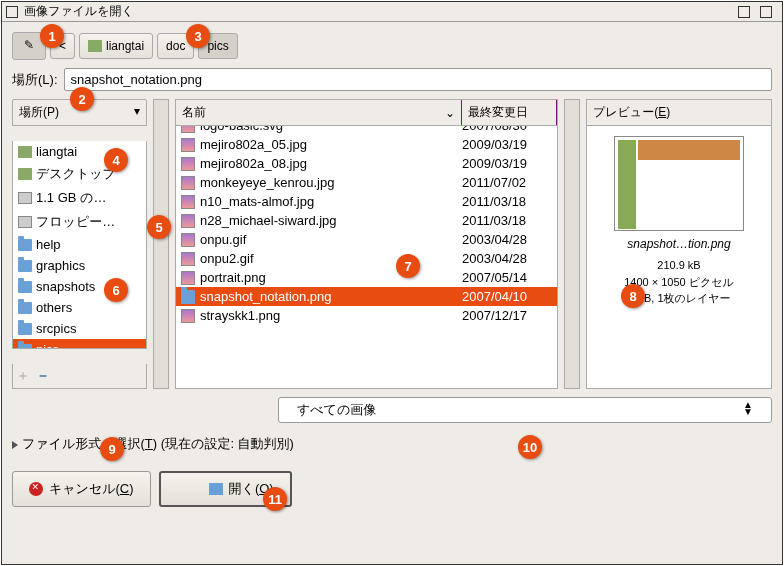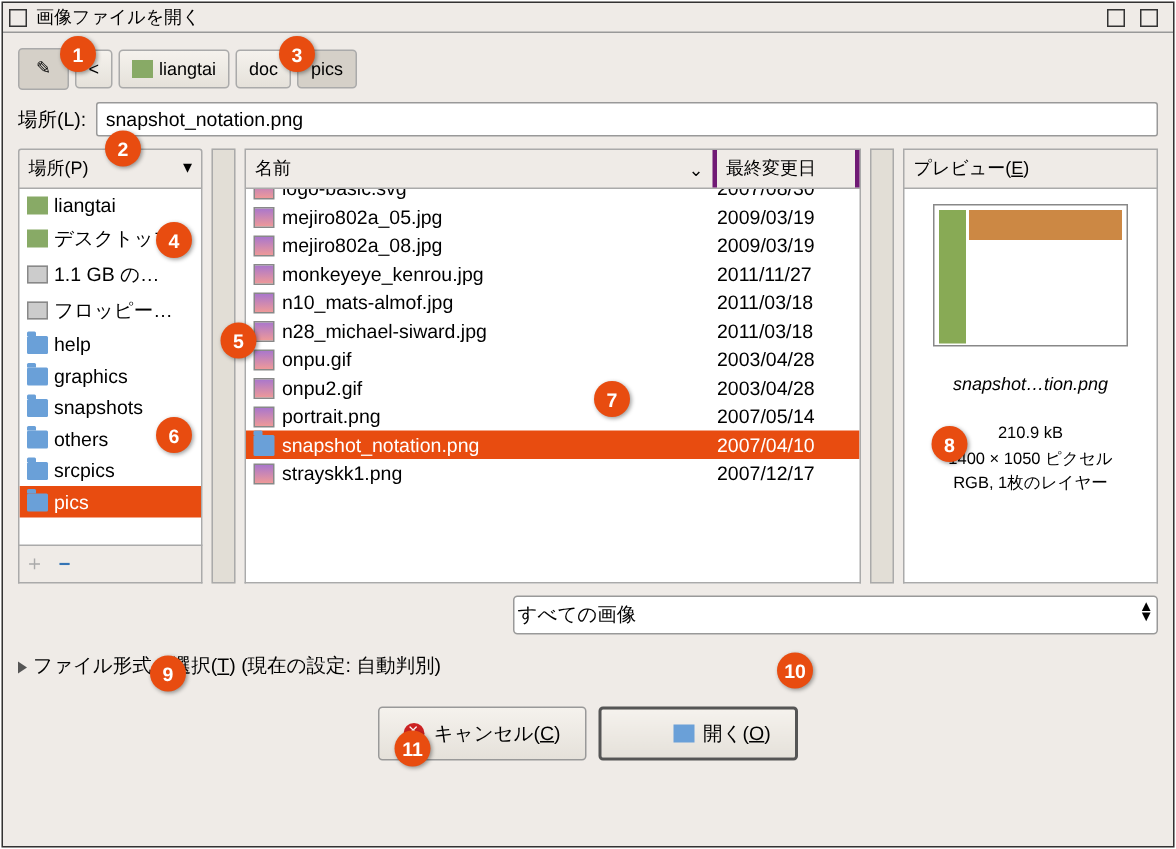--- a/index.html
+++ b/index.html
@@ -11,61 +11,61 @@
 .tb-right { display: flex; gap: 4px; }
 .content { padding: 10px; flex: 1; display: flex; flex-direction: column; gap: 8px; }
 .pathbar { display: flex; gap: 4px; align-items: center; }
 .btn { background: linear-gradient(#f5f2ed,#e5e1da); border: 1px solid #aaa; border-radius: 3px; padding: 5px 8px; font-size: 12px; cursor: pointer; display: inline-flex; align-items: center; gap: 4px; }
 .btn:active, .btn.active { background: #d5d0c8; }
 .edit-icon { width: 16px; height: 16px; display: inline-block; }
 .location-row { display: flex; align-items: center; gap: 6px; }
 .location-row label { font-size: 13px; }
 .location-input { flex: 1; padding: 3px 6px; border: 1px solid #999; background: #fff; font-size: 13px; border-radius: 2px; }
 .mainarea { display: flex; gap: 6px; height: 290px; }
-.sidebar { width: 123px; display: flex; flex-direction: column; }
+.sidebar { width: 135px; display: flex; flex-direction: column; gap: 15px; }
 .sidebar-hdr { background: #efebe7; border: 1px solid #aaa; padding: 4px 6px; font-size: 12px; border-radius: 2px 2px 0 0; }
 .sidebar-list { flex: 1; background: #fff; border: 1px solid #aaa; border-top: none; overflow: auto; }
 .sb-item { padding: 3px 5px; display: flex; align-items: center; gap: 4px; font-size: 13px; cursor: pointer; }
 .sb-item.sel { background: #e84c10; color: #fff; }
 .folder-ic { width: 14px; height: 12px; background: #6aa0d8; border-radius: 1px; display: inline-block; position: relative; }
 .folder-ic::before { content: ''; position: absolute; top: -3px; left: 0; width: 6px; height: 3px; background: #6aa0d8; border-radius: 1px 1px 0 0; }
 .home-ic { width: 14px; height: 12px; background: #8a6; display: inline-block; }
 .disk-ic { width: 14px; height: 12px; background: #ccc; border: 1px solid #888; display: inline-block; }
 .sidebar-ft { border: 1px solid #aaa; border-top: none; padding: 3px; display: flex; gap: 6px; background: #efebe7; }
 .add-ic, .rem-ic { font-size: 14px; cursor: pointer; width: 14px; text-align: center; }
 .add-ic { color: #aaa; }
 .rem-ic { color: #3574b5; font-weight: bold; }
 .filepanel { flex: 1; display: flex; flex-direction: column; }
 .file-hdr { display: flex; background: #efebe7; border: 1px solid #aaa; }
-.file-hdr .col { padding: 4px 6px; border-right: 3px solid #701a75; font-size: 12px; }
+.file-hdr .col { padding: 4px 6px; border-right: 1px solid #701a75; font-size: 12px; }
 .col-name { flex: 1; display: flex; align-items: center; }
 .col-name .arrow { margin-left: auto; }
 .col-date { width: 95px; }
 .file-list { flex: 1; background: #fff; border: 1px solid #aaa; border-top: none; overflow: hidden; }
 .file-row { display: flex; padding: 2px 5px; align-items: center; font-size: 13px; cursor: pointer; }
 .file-row.sel { background: #e84c10; color: #fff; }
 .file-row .fic { width: 14px; height: 14px; margin-right: 5px; display: inline-block; }
 .img-ic { background: linear-gradient(#a7c,#e99); border: 1px solid #888; }
 .file-row .fname { flex: 1; }
 .file-row .fdate { width: 90px; text-align: left; }
 .scrollbar { width: 16px; background: #e2ded6; border: 1px solid #aaa; }
-.preview { width: 170px; display: flex; flex-direction: column; }
+.preview { width: 186px; display: flex; flex-direction: column; }
 .prev-hdr { background: #efebe7; border: 1px solid #aaa; padding: 4px 6px; font-size: 12px; }
-.prev-body { flex: 1; background: #fff; border: 1px solid #aaa; border-top: none; display: flex; flex-direction: column; align-items: center; padding: 10px 5px; gap: 18px; }
+.prev-body { flex: 1; background: #fff; border: 1px solid #aaa; border-top: none; display: flex; flex-direction: column; align-items: center; padding: 10px 5px; gap: 6px; }
 .thumb { width: 130px; height: 95px; border: 1px solid #888; background: #fff; position: relative; overflow: hidden; }
 .thumb::before { content: ''; position: absolute; left: 3px; top: 3px; width: 18px; height: 89px; background: #8a5; }
 .thumb::after { content: ''; position: absolute; left: 23px; top: 3px; right: 3px; height: 20px; background: #c84; }
 .prev-name { font-style: italic; font-size: 12px; }
 .prev-info { font-size: 11px; text-align: center; line-height: 1.5; }
 .filter-row { display: flex; justify-content: flex-end; }
-.filter-sel { width: 430px; padding: 3px 2px; border: 1px solid #999; background: #fff; font-size: 13px; display: flex; border-radius: 3px; }
+.filter-sel { width: 494px; padding: 3px 18px; border: 1px solid #999; background: #fff; font-size: 13px; display: flex; border-radius: 3px; }
 .filter-sel .updn { margin-left: auto; font-size: 10px; line-height: 0.7; }
 .format-row { font-size: 13px; padding: 4px 0; }
 .tri { display: inline-block; width: 0; height: 0; border-top: 4px solid transparent; border-bottom: 4px solid transparent; border-left: 6px solid #555; margin-right: 4px; vertical-align: middle; }
-.buttons { display: flex; justify-content: center; gap: 8px; padding-top: 6px; }
+.buttons { display: flex; justify-content: flex-start; gap: 8px; padding-top: 6px; }
 .dlg-btn { padding: 7px 16px; border: 1px solid #999; border-radius: 3px; background: linear-gradient(#f5f2ed,#e5e1da); font-size: 13px; display: flex; align-items: center; gap: 6px; cursor: pointer; }
 .dlg-btn.primary { border: 2px solid #555; padding-left: 48px; }
 .cancel-ic { width: 14px; height: 14px; background: #c22; border-radius: 50%; display: inline-block; position: relative; }
 .cancel-ic::before { content: '✕'; color: #fff; font-size: 9px; position: absolute; left: 2.5px; top: 0; }
 .open-ic { width: 14px; height: 12px; background: #6aa0d8; display: inline-block; }
 .callout { position: absolute; width: 24px; height: 24px; background: #e84c10; border-radius: 50%; color: #fff; font-weight: bold; font-size: 13px; display: flex; align-items: center; justify-content: center; box-shadow: 1px 1px 3px rgba(0,0,0,0.4); z-index: 100; }
 .underline { text-decoration: underline; }
 </style>
 </head>
 <body>
@@ -167,21 +167,21 @@
               <span class="fdate">2009/03/19</span>
             </div>
             <div class="file-row">
               <span class="fic img-ic"></span>
               <span class="fname">mejiro802a_08.jpg</span>
               <span class="fdate">2009/03/19</span>
             </div>
             <div class="file-row">
               <span class="fic img-ic"></span>
               <span class="fname">monkeyeye_kenrou.jpg</span>
-              <span class="fdate">2011/11/27</span>
+              <span class="fdate">2011/07/02</span>
             </div>
             <div class="file-row">
               <span class="fic img-ic"></span>
               <span class="fname">n10_mats-almof.jpg</span>
               <span class="fdate">2011/03/18</span>
             </div>
             <div class="file-row">
               <span class="fic img-ic"></span>
               <span class="fname">n28_michael-siward.jpg</span>
               <span class="fdate">2011/03/18</span>

